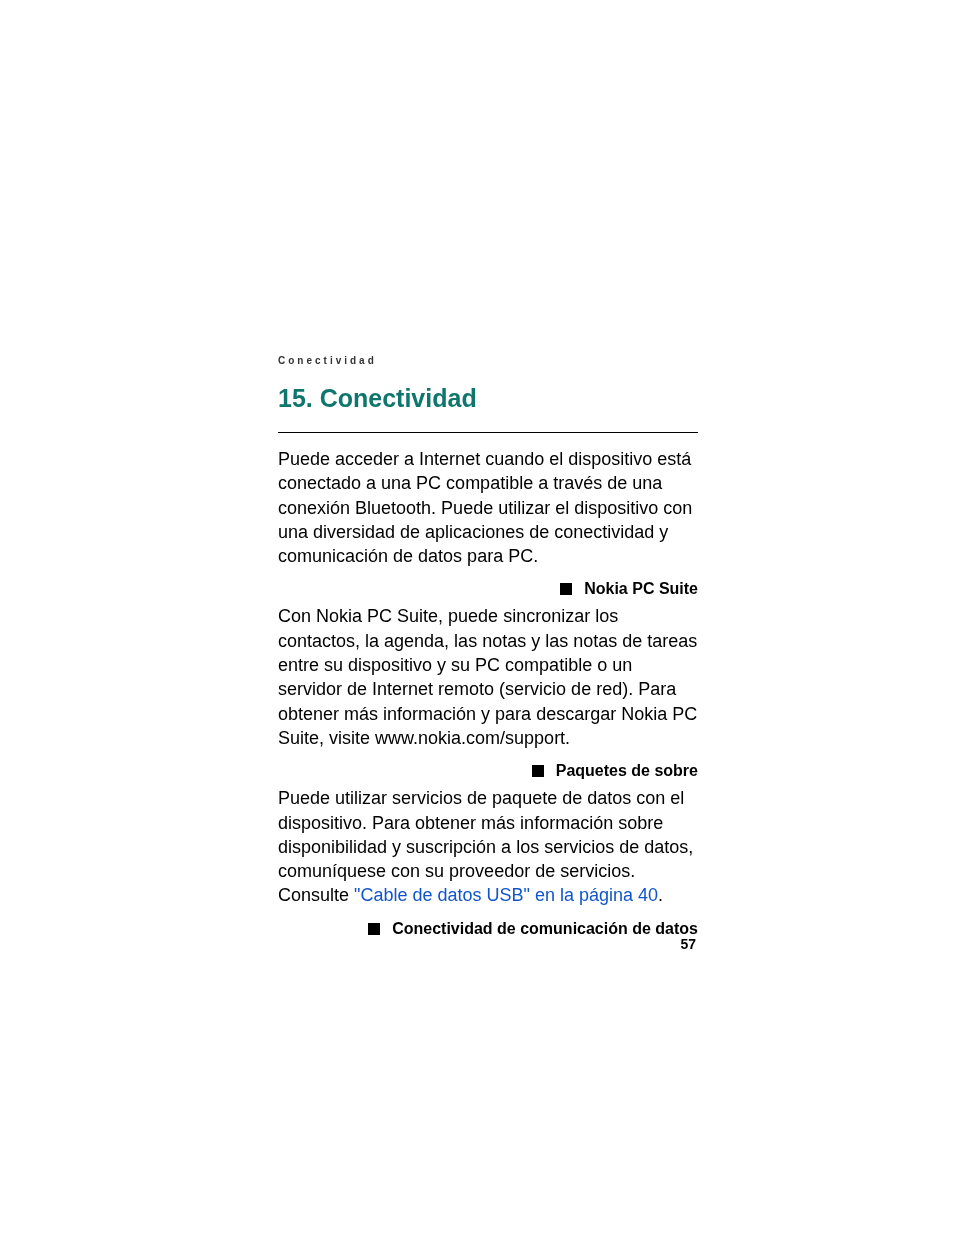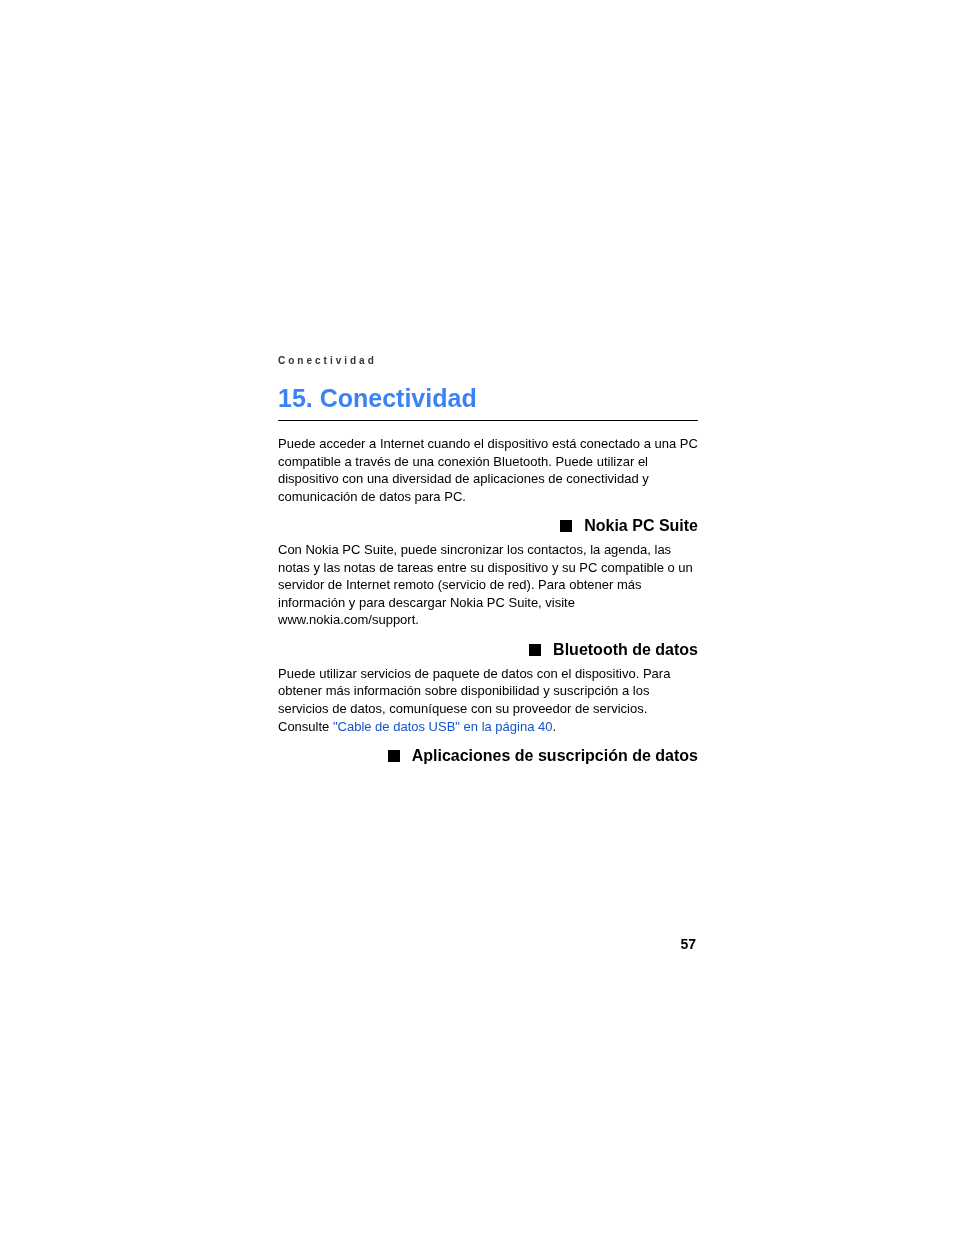--- a/index.html
+++ b/index.html
@@ -23,27 +23,27 @@
     .running-header {
       font-size: 10px;
       font-weight: bold;
       letter-spacing: 3px;
       color: #333;
       margin-bottom: 18px;
     }
     .chapter-title {
       font-size: 25px;
       font-weight: bold;
-      color: #3b82f6;
-      padding-bottom: 7px;
+      color: #0f766e;
+      padding-bottom: 19px;
       border-bottom: 1.5px solid #000;
       margin-bottom: 14px;
     }
     .body-text {
-      font-size: 13px;
+      font-size: 18px;
       line-height: 1.35;
       color: #000;
       margin-bottom: 12px;
     }
     .section-heading {
       display: flex;
       align-items: center;
       margin-top: 10px;
       margin-bottom: 6px;
       justify-content: flex-end;
@@ -83,25 +83,25 @@
   <p class="body-text">Puede acceder a Internet cuando el dispositivo está conectado a una PC compatible a través de una conexión Bluetooth. Puede utilizar el dispositivo con una diversidad de aplicaciones de conectividad y comunicación de datos para PC.</p>
 
   <div class="section-heading">
     <div class="bullet-square"></div>
     <div class="section-title">Nokia PC Suite</div>
   </div>
   <p class="body-text">Con Nokia PC Suite, puede sincronizar los contactos, la agenda, las notas y las notas de tareas entre su dispositivo y su PC compatible o un servidor de Internet remoto (servicio de red). Para obtener más información y para descargar Nokia PC Suite, visite www.nokia.com/support.</p>
 
   <div class="section-heading">
     <div class="bullet-square"></div>
-    <div class="section-title">Bluetooth de datos</div>
+    <div class="section-title">Paquetes de sobre</div>
   </div>
   <p class="body-text">
     <span>Puede utilizar servicios de paquete de datos con el dispositivo. Para obtener más información sobre disponibilidad y suscripción a los servicios de datos, comuníquese con su proveedor de servicios. Consulte </span><span class="link-text">"Cable de datos USB" en la página 40</span><span>.</span>
   </p>
 
   <div class="section-heading">
     <div class="bullet-square"></div>
-    <div class="section-title">Aplicaciones de suscripción de datos</div>
+    <div class="section-title">Conectividad de comunicación de datos</div>
   </div>
 </div>
 
 <div class="page-number">57</div>
 
 </body></html>

